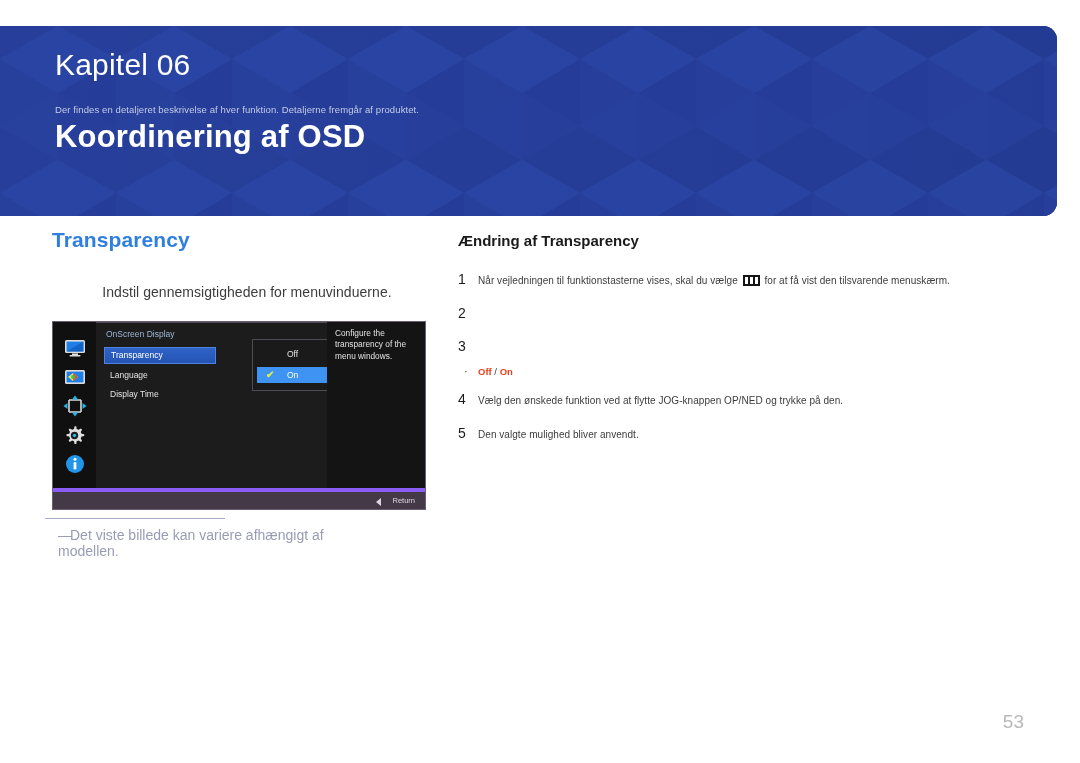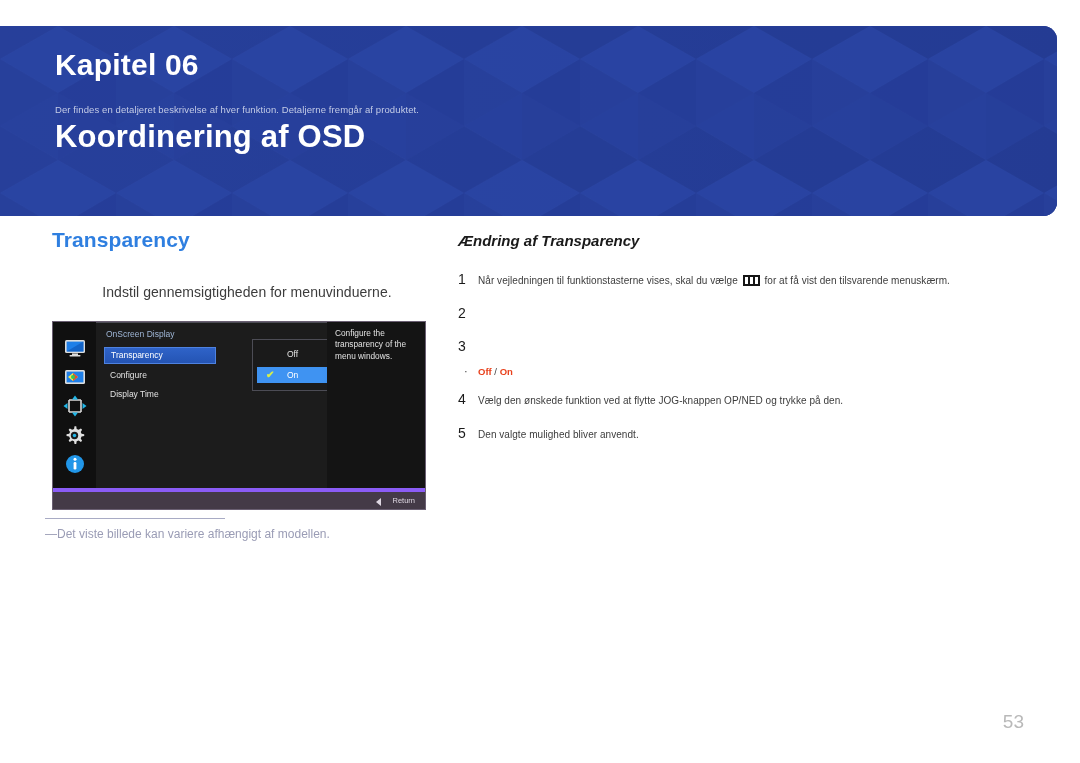--- a/index.html
+++ b/index.html
@@ -31,21 +31,21 @@
     inset: 0;
   }
   .banner-text {
     position: absolute;
     left: 55px;
     top: 20px;
     z-index: 5;
   }
   #chapter-label {
     font-size: 30px;
-    font-weight: bold;
+    font-weight: normal;
     color: #ffffff;
     letter-spacing: 0.2px;
     line-height: 1.28;
     display: block;
   }
   #chapter-title {
     font-size: 31px;
     font-weight: bold;
     color: #ffffff;
     letter-spacing: 0.2px;
@@ -233,41 +233,41 @@
     top: 518px;
     width: 340px;
   }
   #footnote-rule {
     width: 180px;
     height: 1px;
     background: #a8abc4;
   }
   #footnote-text {
     margin-top: 8px;
-    font-size: 12px;
+    font-size: 14px;
     color: #9a9cb5;
+    margin-left: 13px;
   }
   #footnote-dash {
     display: inline-block;
     width: 12px;
   }
 
   
   #right-column {
     position: absolute;
     left: 458px;
     top: 232px;
     width: 570px;
   }
   #procedure-title {
     font-size: 15px;
     font-weight: bold;
     color: #1a1a1a;
     margin: 0 0 22px 0;
-    font-style: italic;
   }
   .step-row {
     display: flex;
     align-items: baseline;
     margin-bottom: 17px;
   }
   .step-number {
     width: 20px;
     flex: 0 0 20px;
     font-size: 14px;
@@ -419,21 +419,21 @@
     </div>
   </div>
 
   <div id="osd-menu-panel">
     <div id="osd-menu-heading">OnScreen Display</div>
 
     <div class="osd-menu-item selected" style="top:24px;">
       <span>Transparency</span>
     </div>
     <div class="osd-menu-item" style="top:44px;">
-      <span>Configure</span>
+      <span>Language</span>
     </div>
     <div class="osd-menu-item" style="top:63px;">
       <span>Display Time</span>
     </div>
 
     <div id="osd-submenu">
       <div class="osd-sub-item" style="top:6px;">
         <span>Off</span>
       </div>
       <div class="osd-sub-item selected" style="top:27px;">

